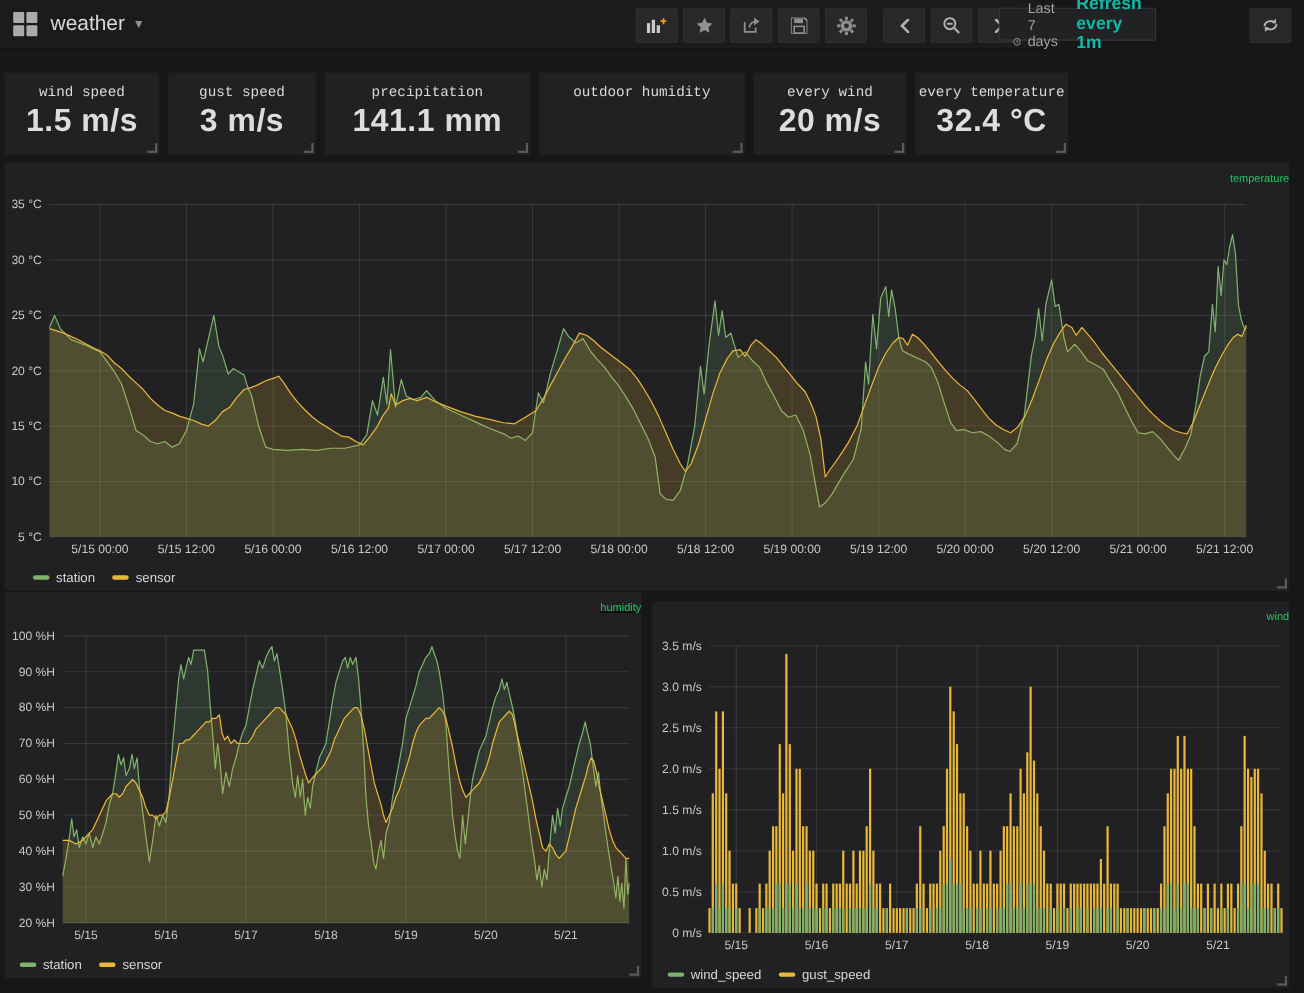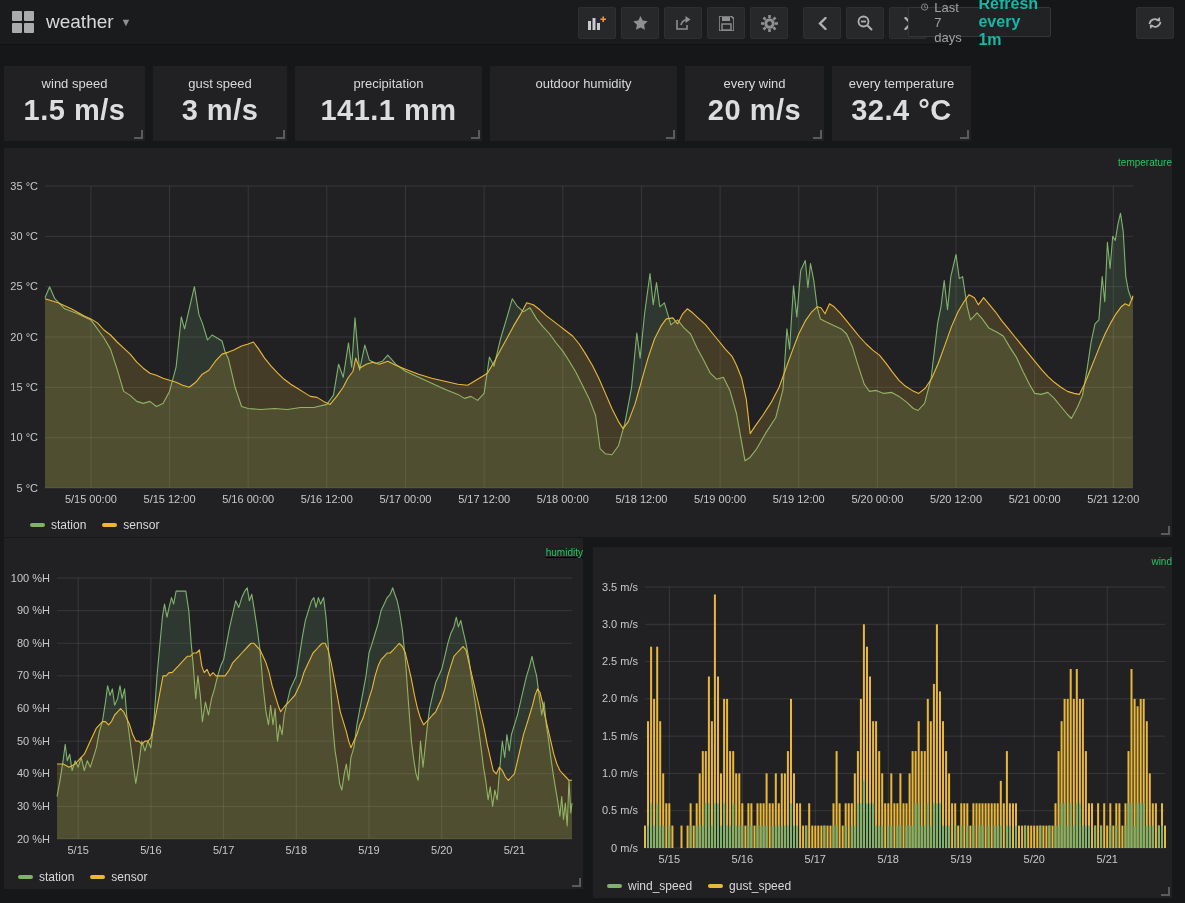--- a/index.html
+++ b/index.html
@@ -10,26 +10,26 @@
   .apps-icon span{background:#a9abad;border-radius:1px;}
   .dash-title{color:#d8d9da;font-size:19px;display:flex;align-items:center;gap:7px;cursor:pointer;}
   .caret{color:#8e9092;font-size:11px;}
   .nav-btns{position:absolute;top:7px;display:flex;gap:5px;}
   .g1{left:578px;} .g2{left:803px;}
   .nav-btn{width:36px;height:30px;background:#27282a;border:1px solid #2e2f31;border-radius:2px;
     display:flex;align-items:center;justify-content:center;color:#8e9092;cursor:pointer;}
   .nav-btn svg{display:block;}
   .timepicker{position:absolute;left:908px;top:7px;height:30px;display:flex;align-items:center;gap:10px;
     background:#202224;border:1px solid #35363a;border-radius:2px;padding:0 12px;cursor:pointer;box-sizing:border-box;}
-  .tp-text{color:#9fa1a3;font-size:13px;display:flex;align-items:flex-start;gap:6px;}
+  .tp-text{color:#9fa1a3;font-size:13px;display:flex;align-items:flex-end;gap:6px;}
   .tp-refresh{color:#14b8a6;font-size:16px;font-weight:bold;}
   .refresh-btn{position:absolute;left:1136px;top:7px;}
   .stats{position:absolute;left:4px;top:66px;display:flex;gap:8px;}
   .stat-panel{position:relative;background:#212124;height:75px;box-sizing:border-box;text-align:center;}
-  .stat-label{color:#d8d9da;font-size:13px;padding-top:10px;cursor:pointer;}
+  .stat-label{color:#d8d9da;font-size:13px;padding-top:10px;cursor:pointer;font-family:Liberation Mono, monospace;}
   .stat-value{color:#dcddde;font-size:29px;font-weight:bold;margin-top:3px;letter-spacing:.5px;}
   .panel{position:absolute;background:#212124;}
   .panel-temp{left:4px;top:148px;width:1168px;height:389px;}
   .panel-hum{left:4px;top:538px;width:579px;height:351px;text-decoration:underline;}
   .panel-wind{left:593px;top:547px;width:579px;height:351px;}
   .chart-title{color:#22c55e;font-size:10px;text-align:right;padding-top:9px;height:15px;cursor:pointer;}
   .legend{position:absolute;left:26px;bottom:5px;display:flex;gap:16px;align-items:center;}
   .panel-hum .legend,.panel-wind .legend{left:14px;}
   .legend-item{display:flex;align-items:center;gap:6px;cursor:pointer;}
   .legend-dash{width:15px;height:4px;border-radius:2px;}

